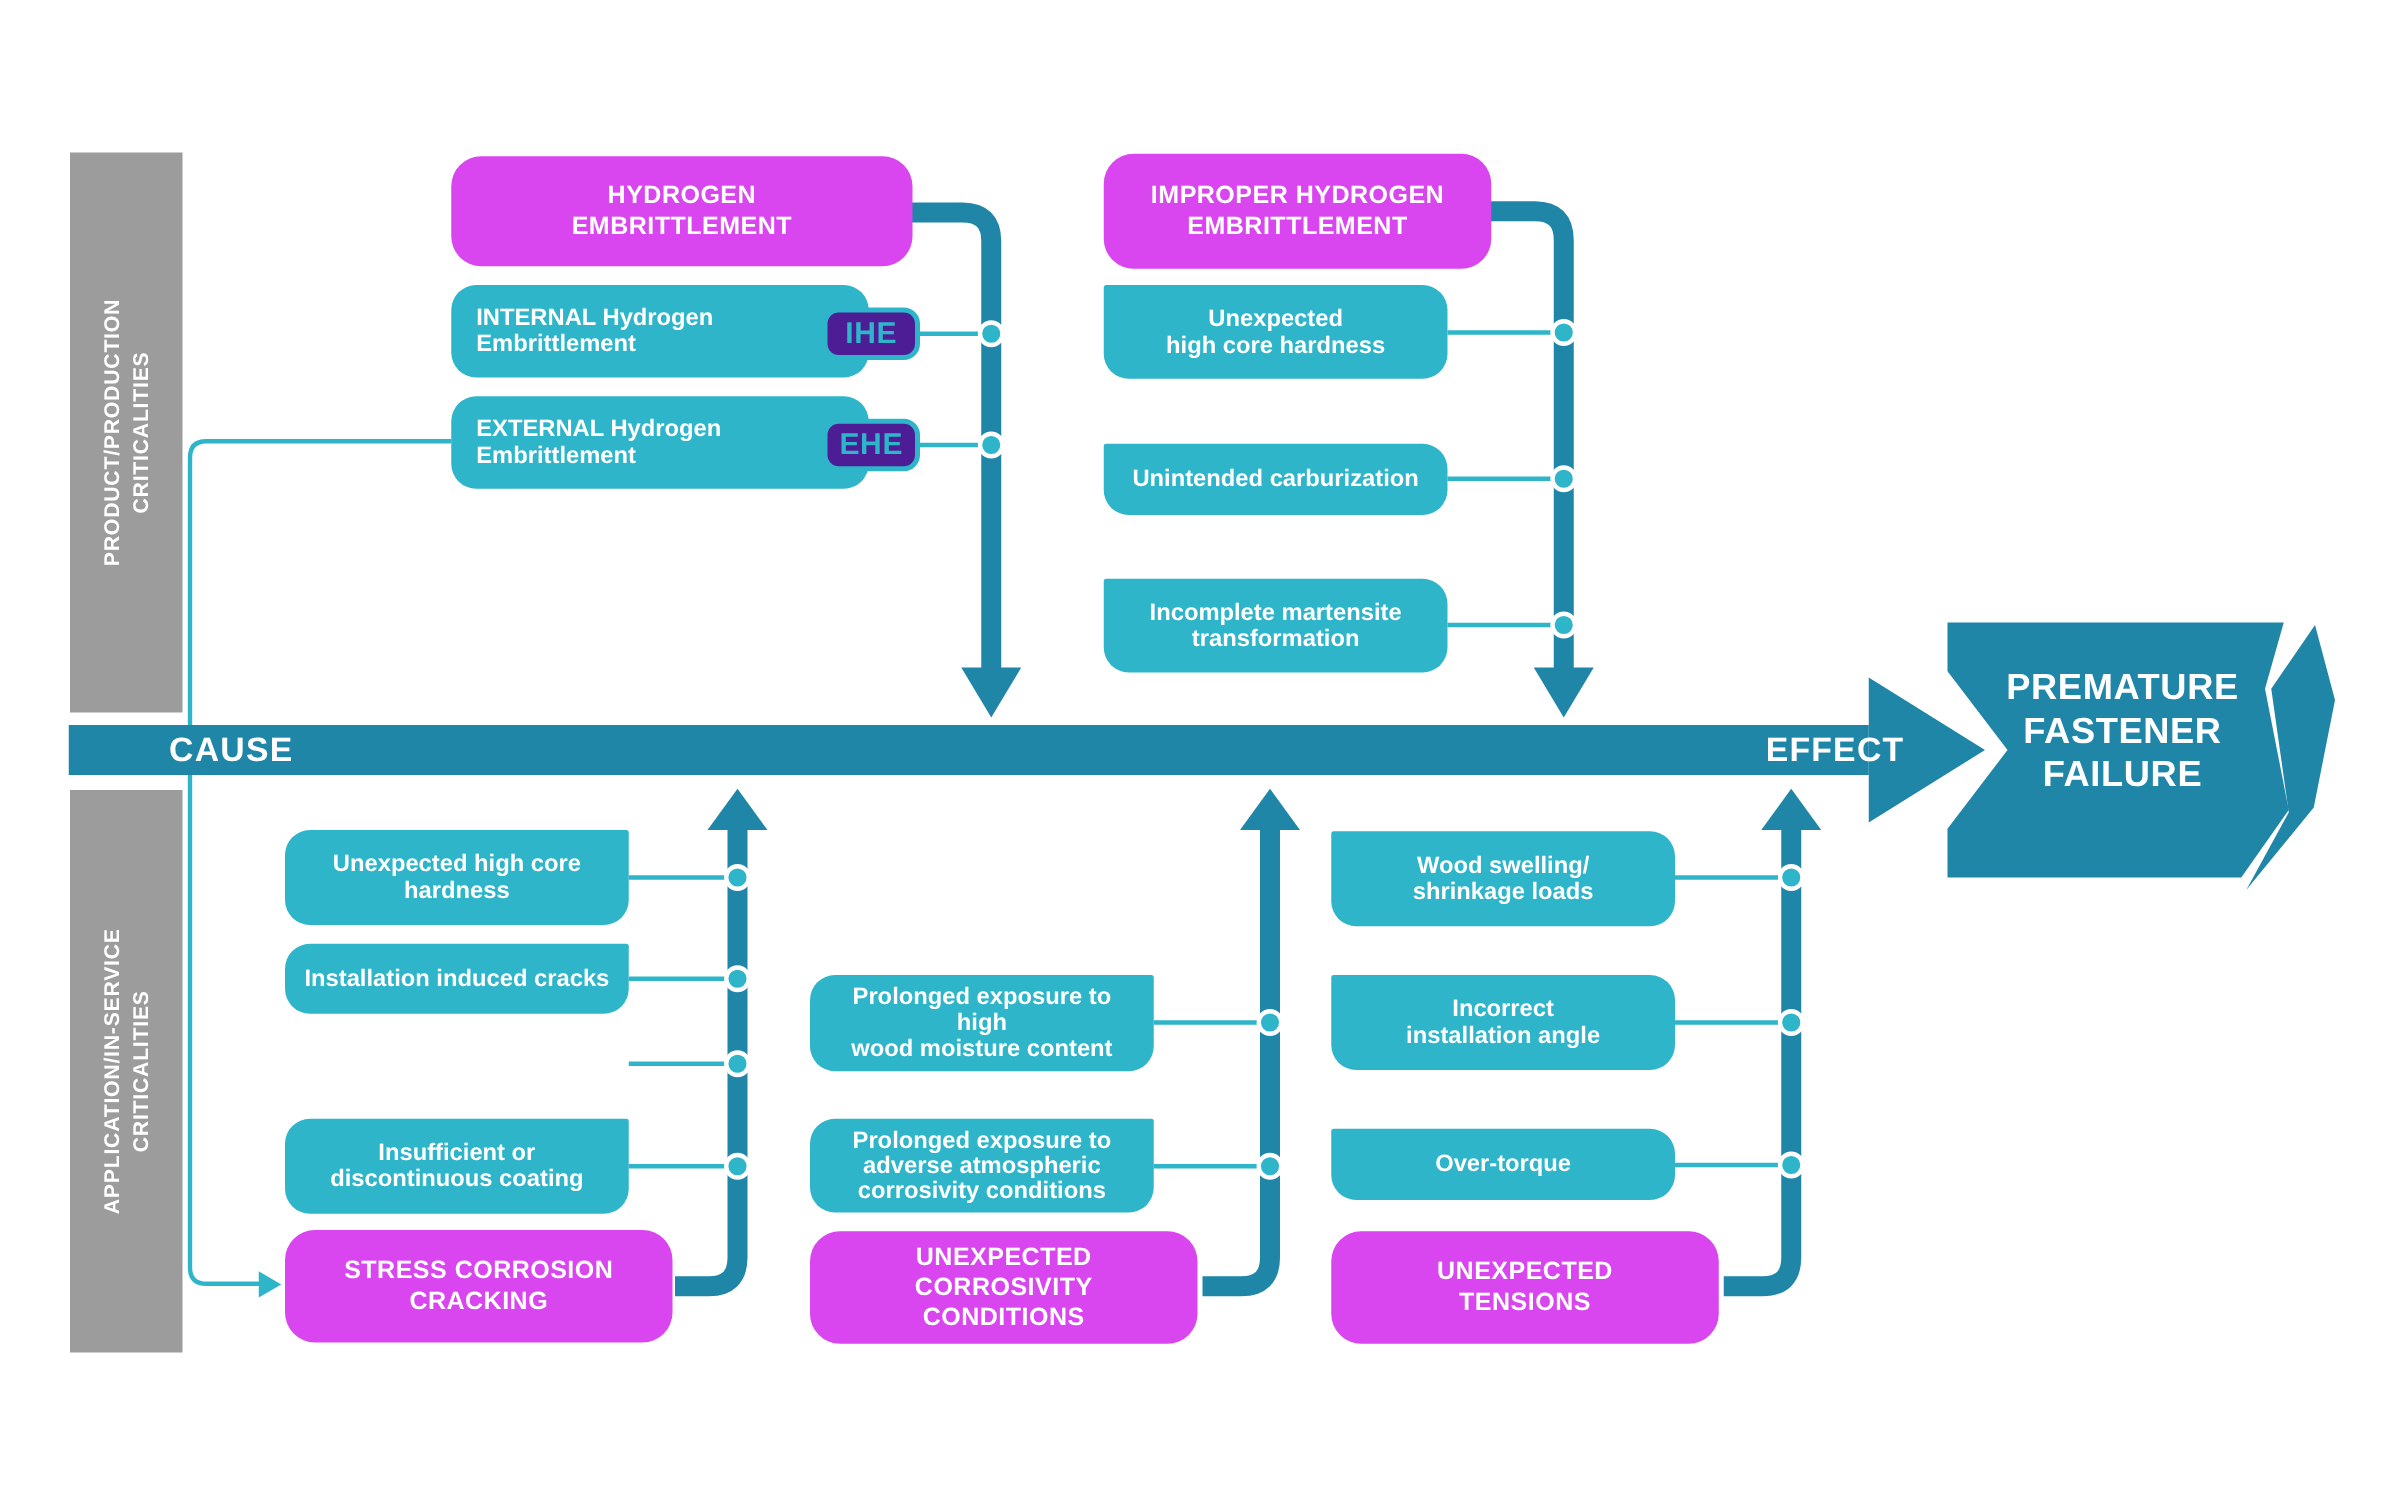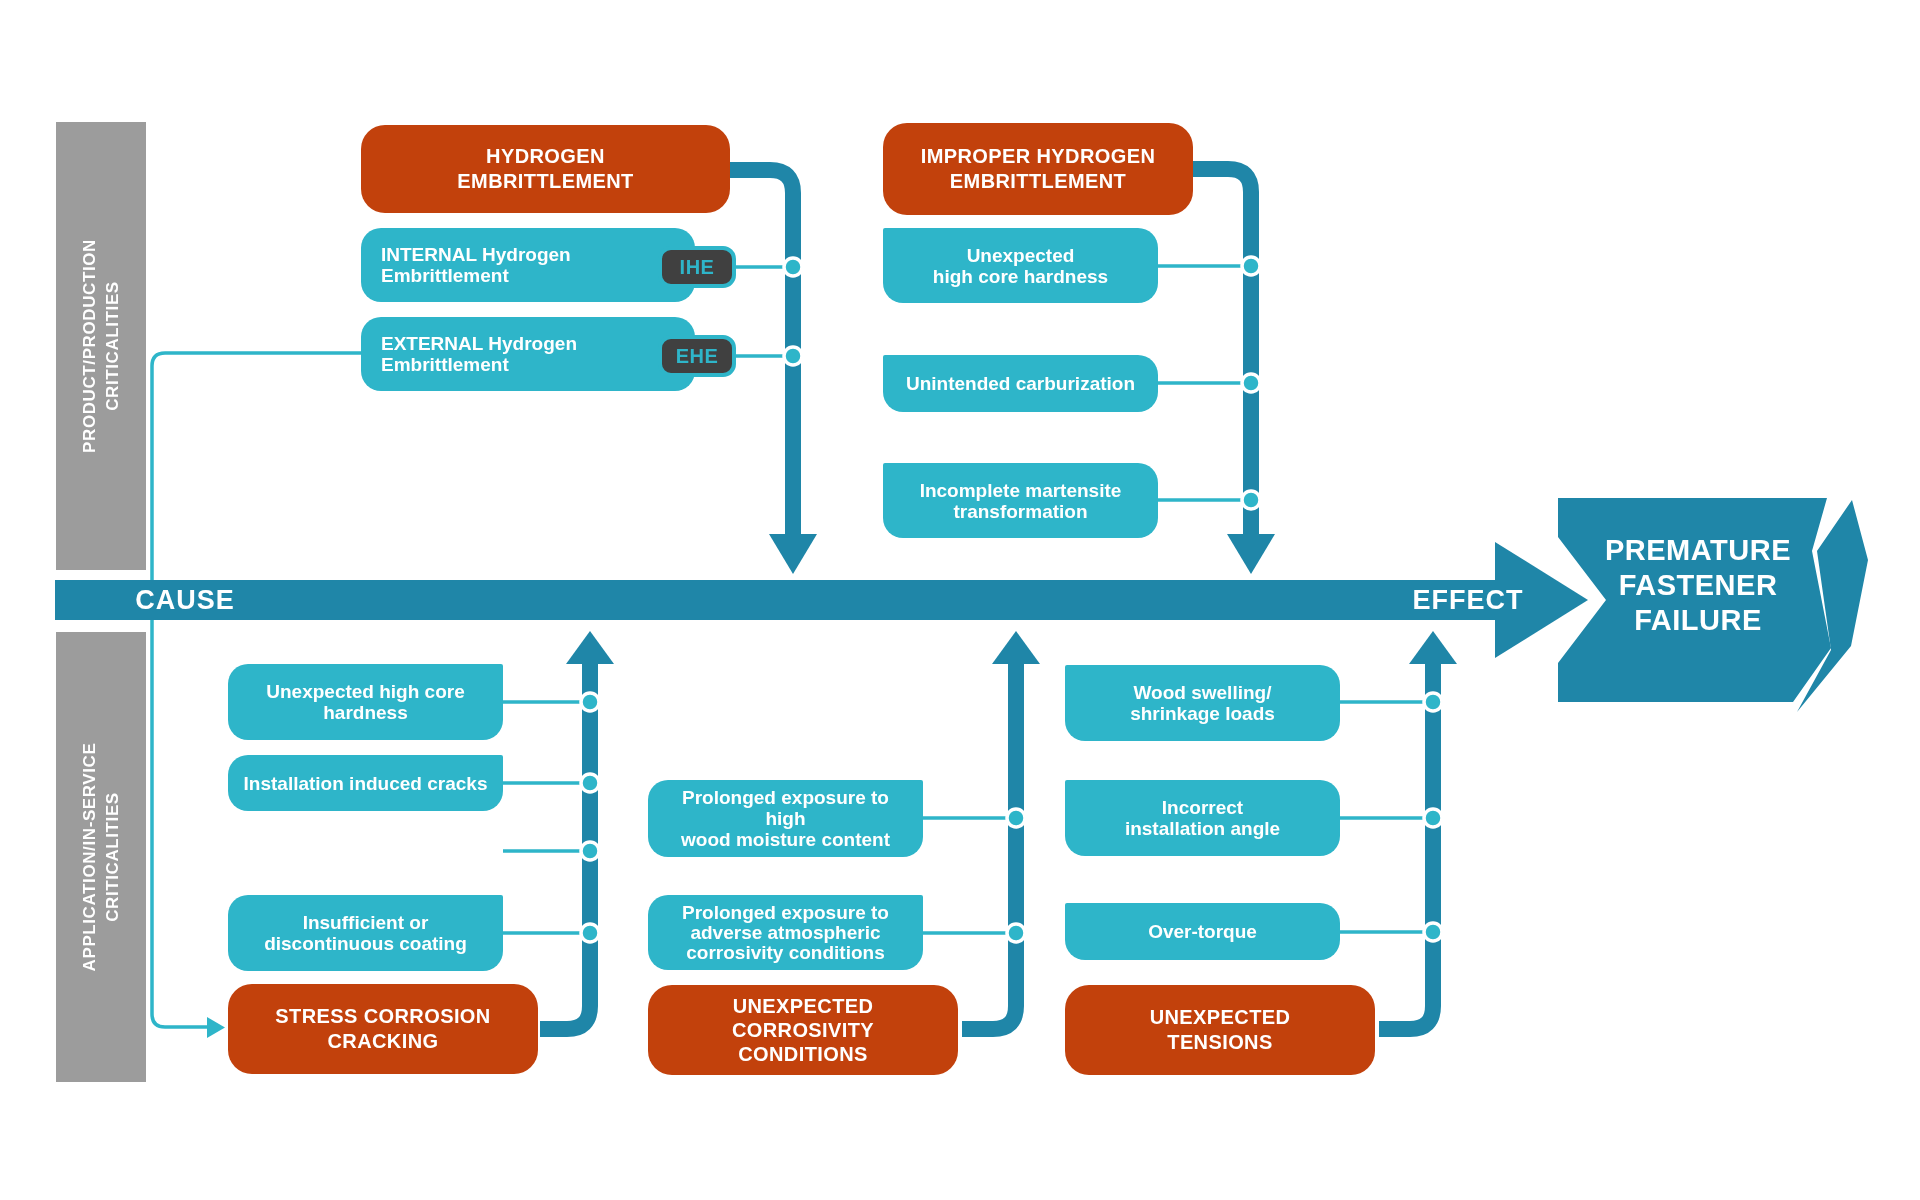--- a/index.html
+++ b/index.html
@@ -7,33 +7,33 @@
     position:relative;width:1920px;height:1200px;background:#ffffff;overflow:hidden;
     font-family:"Liberation Sans", sans-serif;
   }
   svg{position:absolute;left:0;top:0;}
   .box{
     position:absolute;display:flex;align-items:center;justify-content:center;
     color:#ffffff;font-weight:bold;text-align:center;white-space:pre-line;
     box-sizing:border-box;
   }
   .hdr{
-    background:#c2410c;border-radius:24px;font-size:20px;line-height:25px;letter-spacing:.4px;
+    background:#d946ef;border-radius:24px;font-size:20px;line-height:25px;letter-spacing:.4px;
   }
   .branch{
     background:#2EB5C9;font-size:19px;line-height:21px;padding:4px 12px;
   }
   .r-tl{border-radius:2px 20px 20px 20px;}   
   .r-tr{border-radius:20px 2px 20px 20px;}   
   .r-all{border-radius:20px;}
   .align-left{justify-content:flex-start;text-align:left;padding-left:20px;padding-right:86px;}
   .pill{
     position:absolute;display:flex;align-items:center;justify-content:center;
-    background:#404040;border:4px solid #2EB5C9;border-radius:13px;
-    color:#2EB5C9;font-weight:bold;font-size:20px;letter-spacing:.5px;box-sizing:border-box;
+    background:#4c1d95;border:4px solid #2EB5C9;border-radius:13px;
+    color:#2EB5C9;font-weight:bold;font-size:24px;letter-spacing:.5px;box-sizing:border-box;
   }
   .graybar{position:absolute;background:#9C9C9C;}
   .vlabel{
     position:absolute;display:flex;align-items:center;justify-content:center;
     transform:rotate(-90deg);color:#ffffff;font-weight:bold;font-size:17px;line-height:23px;
     letter-spacing:.6px;text-align:center;white-space:pre-line;
   }
   .barlabel{
     position:absolute;height:40px;display:flex;align-items:center;justify-content:center;
     color:#ffffff;font-weight:bold;font-size:27px;letter-spacing:1px;

